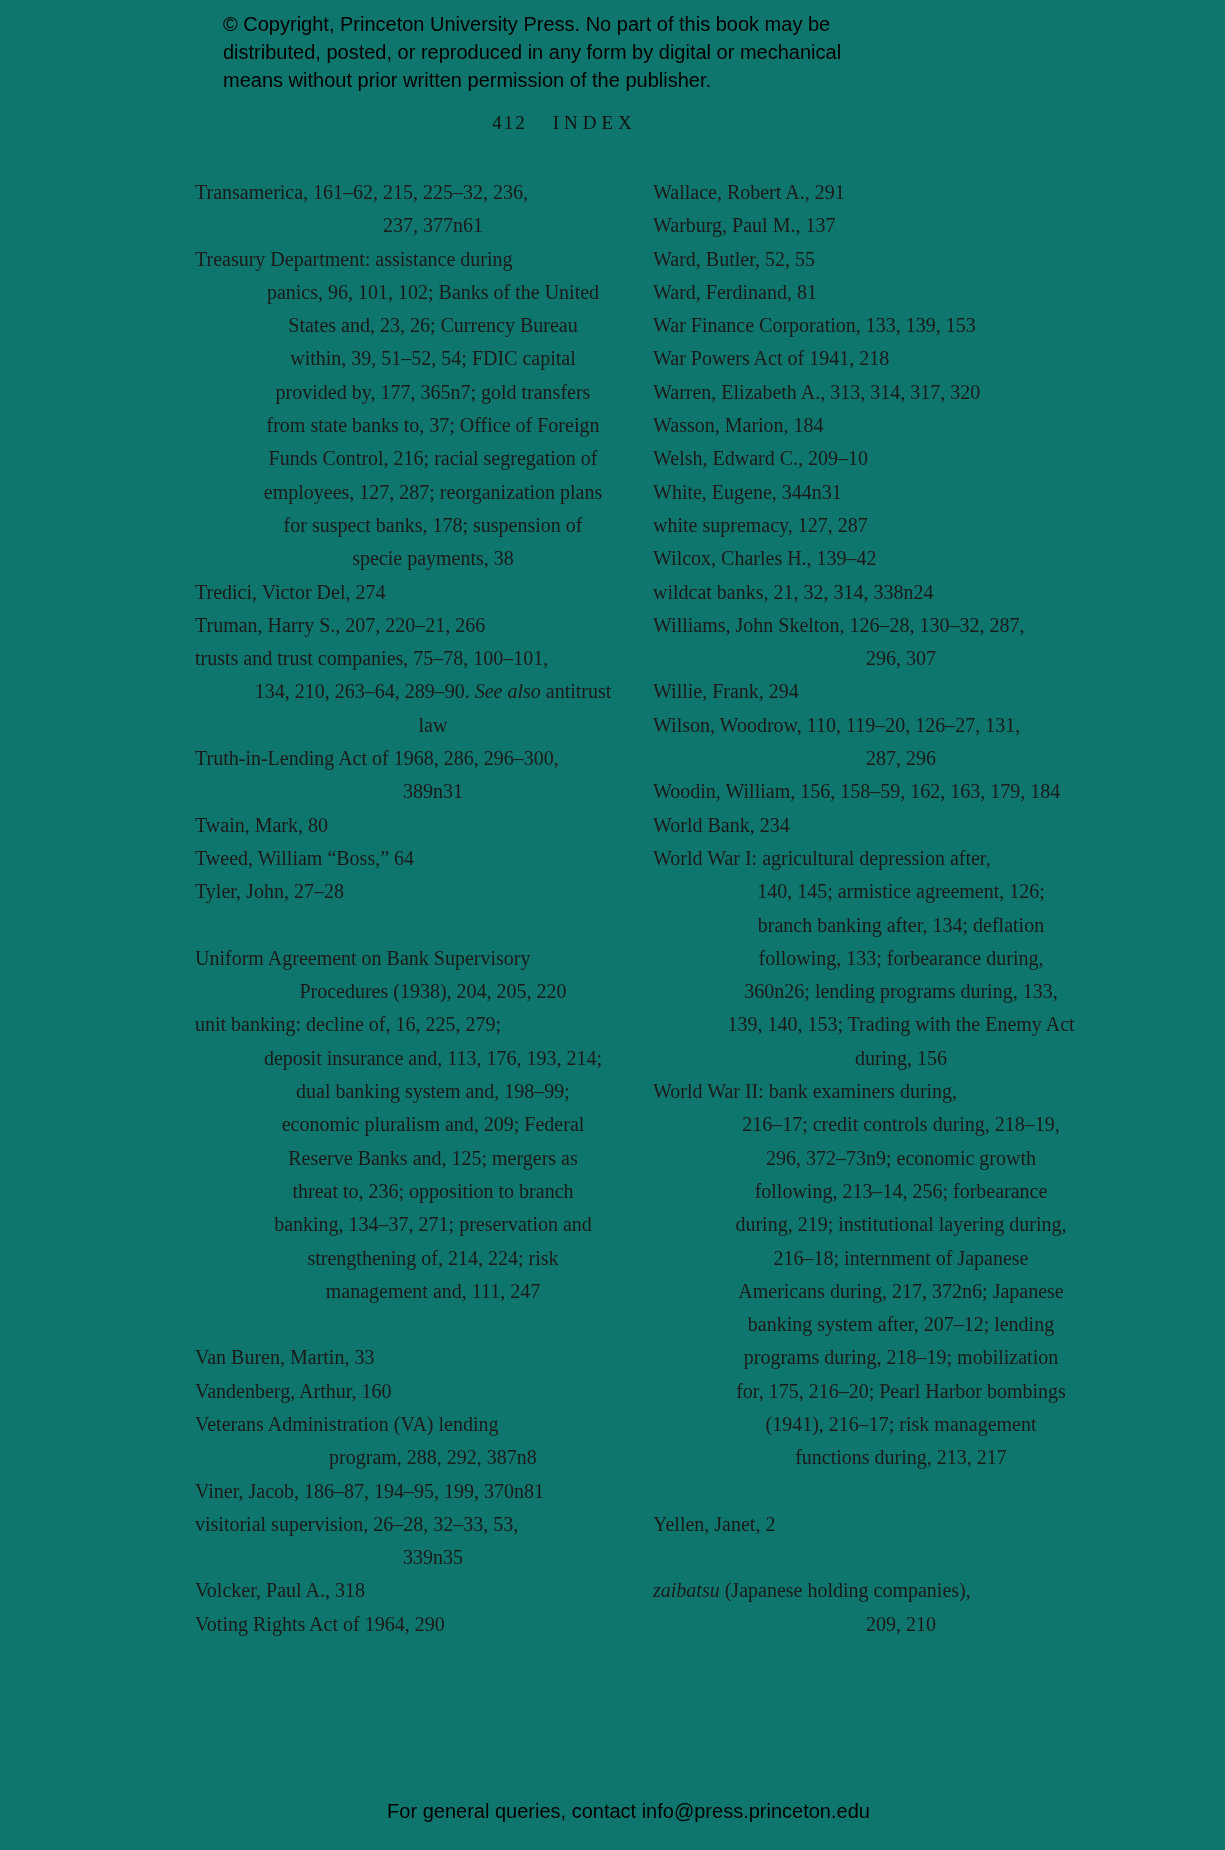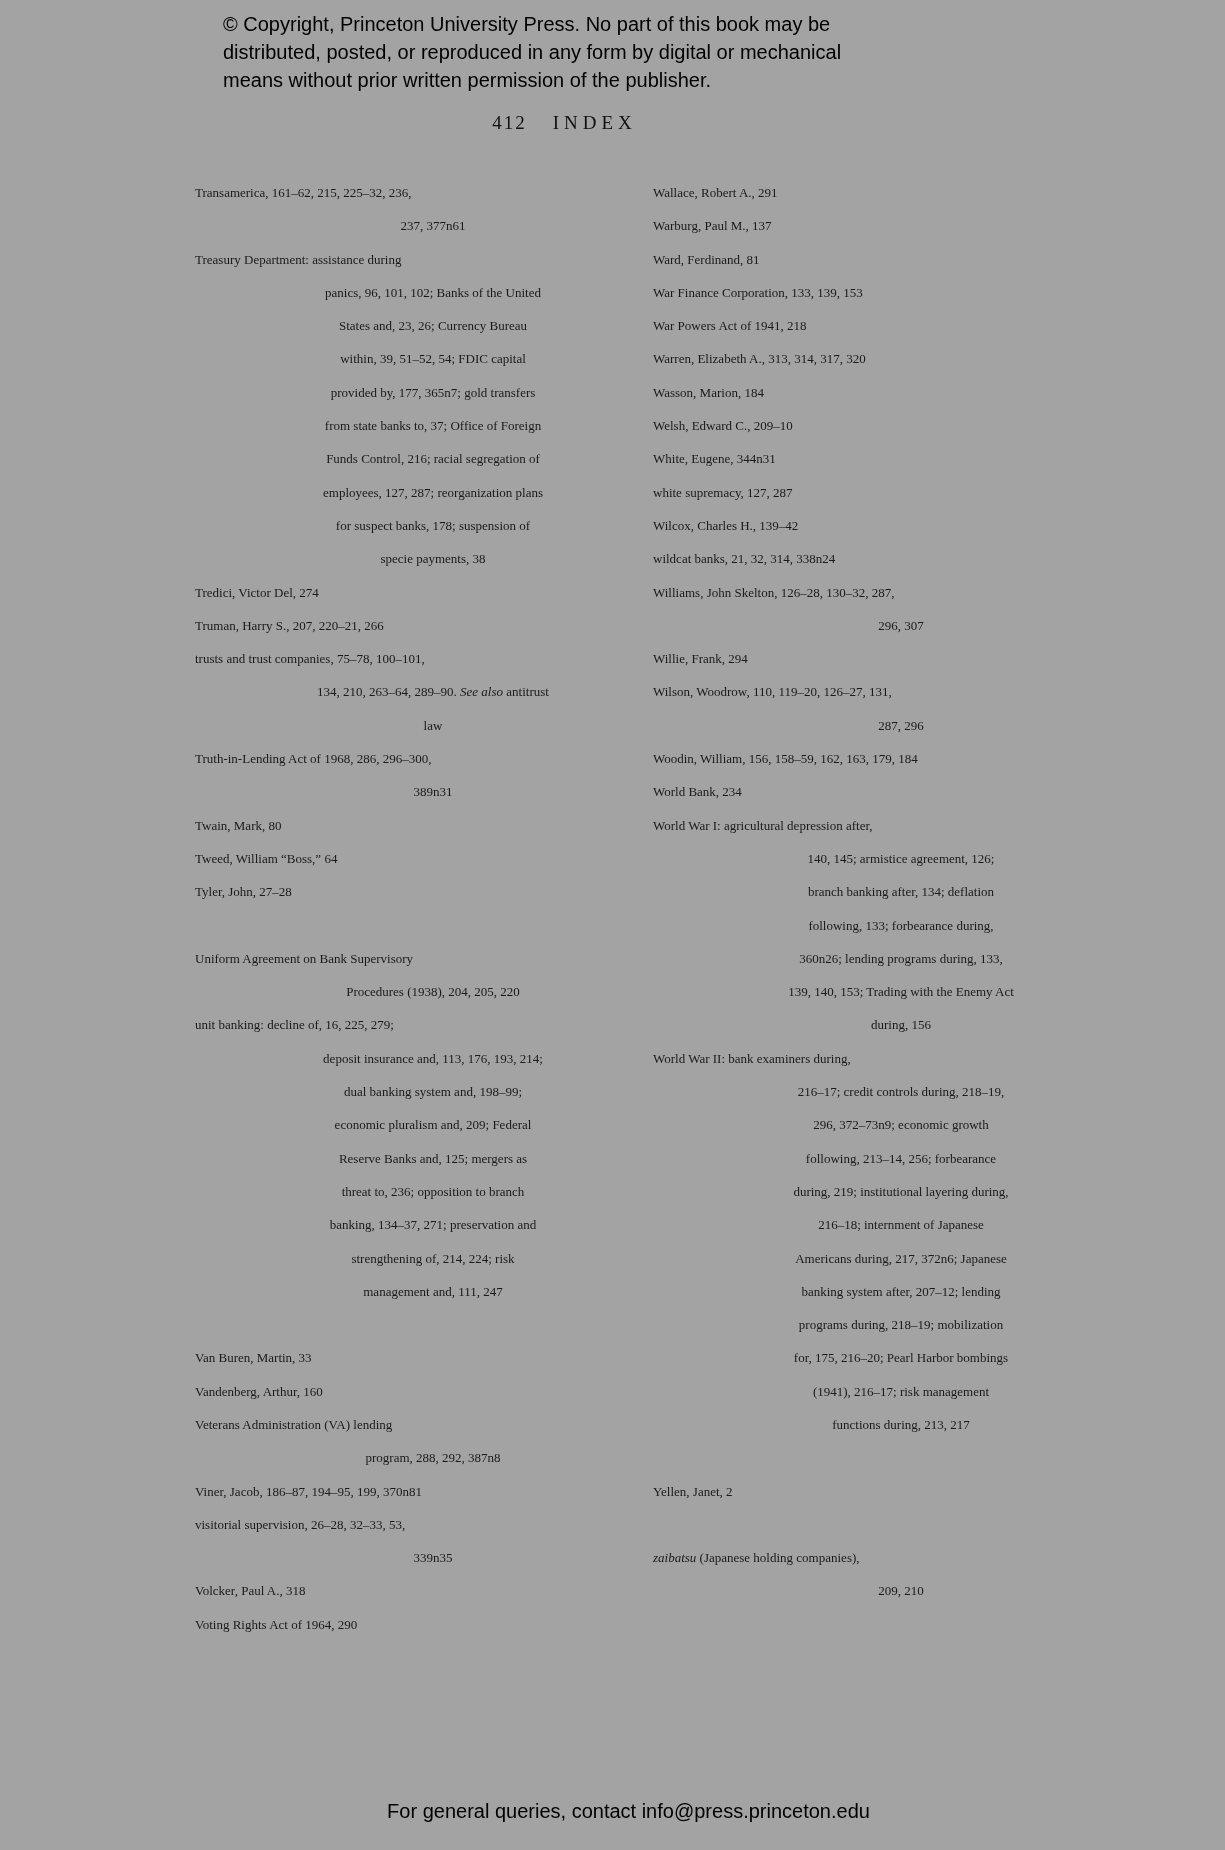--- a/index.html
+++ b/index.html
@@ -1,19 +1,19 @@
 <!DOCTYPE html>
 <html><head>
 <meta charset="utf-8">
 <style>
   html,body{margin:0;padding:0;background:#e8e8e8;}
   .page{
     position:relative;
     width:1225px;height:1850px;
-    background:#a3a3a3;
+    background:#0f766e;
     margin:0 auto;
     overflow:hidden;
     color:#1a1a1a;
   }
   .copyright{
     position:absolute;left:223px;top:10px;
     font-family:"Liberation Sans",sans-serif;
     font-size:20px;line-height:28px;
     color:#000;
   }
@@ -21,21 +21,21 @@
     position:absolute;top:112px;left:0;width:1129px;
     text-align:center;
     font-family:"Liberation Serif",serif;
     font-size:19px;color:#111;
   }
   .page-header .folio{margin-right:26px;letter-spacing:2px;}
   .page-header .running-title{letter-spacing:5px;}
   .col{
     position:absolute;top:176px;
     font-family:"Liberation Serif",serif;
-    font-size:13px;color:#1a1a1a;
+    font-size:20px;color:#1a1a1a;
   }
   #col-left{left:195px;width:450px;}
   #col-right{left:653px;width:470px;}
   .col .line{height:33.3px;line-height:33.3px;white-space:nowrap;}
   .col .line.ind{padding-left:26px;text-align:center;}
   .col .gap{height:33.3px;}
   .i{font-style:italic;margin-top:20px;}
   .footer{
     position:absolute;top:1800px;left:0;width:1225px;
     text-align:center;
@@ -100,20 +100,21 @@
       <div class="line ind"><span>program, 288, 292, 387n8</span></div>
       <div class="line"><span>Viner, Jacob, 186–87, 194–95, 199, 370n81</span></div>
       <div class="line"><span>visitorial supervision, 26–28, 32–33, 53,</span></div>
       <div class="line ind"><span>339n35</span></div>
       <div class="line"><span>Volcker, Paul A., 318</span></div>
       <div class="line"><span>Voting Rights Act of 1964, 290</span></div>
     </div>
   <div class="col" id="col-right">
       <div class="line"><span>Wallace, Robert A., 291</span></div>
       <div class="line"><span>Warburg, Paul M., 137</span></div>
+      <div class="line"><span>Ward, Butler, 52, 55</span></div>
       <div class="line"><span>Ward, Ferdinand, 81</span></div>
       <div class="line"><span>War Finance Corporation, 133, 139, 153</span></div>
       <div class="line"><span>War Powers Act of 1941, 218</span></div>
       <div class="line"><span>Warren, Elizabeth A., 313, 314, 317, 320</span></div>
       <div class="line"><span>Wasson, Marion, 184</span></div>
       <div class="line"><span>Welsh, Edward C., 209–10</span></div>
       <div class="line"><span>White, Eugene, 344n31</span></div>
       <div class="line"><span>white supremacy, 127, 287</span></div>
       <div class="line"><span>Wilcox, Charles H., 139–42</span></div>
       <div class="line"><span>wildcat banks, 21, 32, 314, 338n24</span></div>

